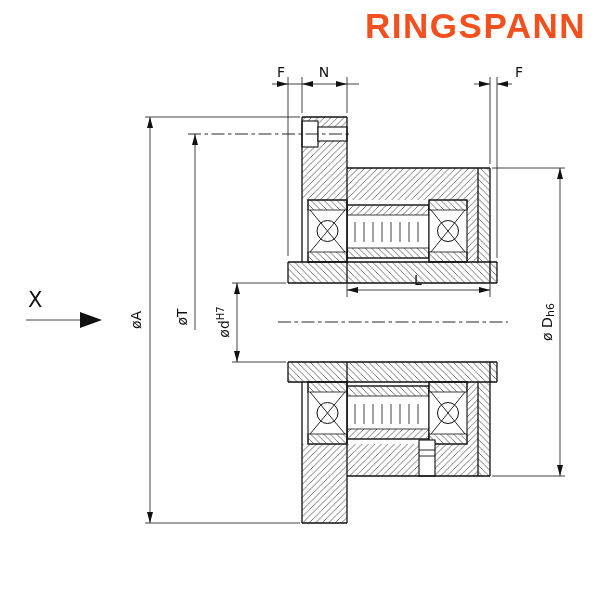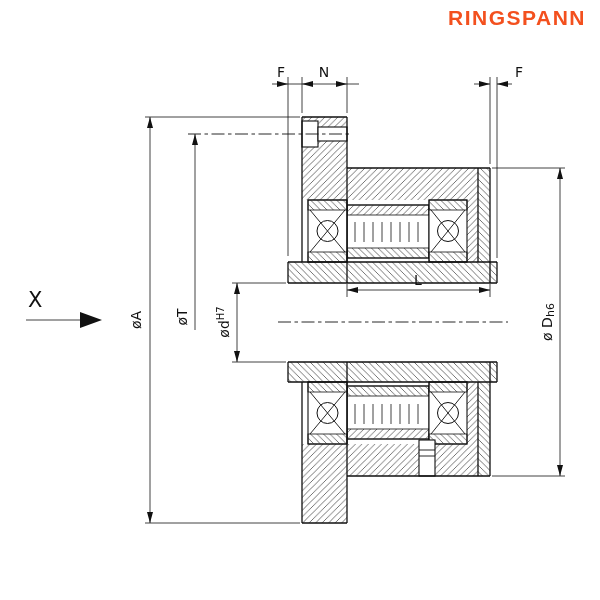--- a/index.html
+++ b/index.html
@@ -1,19 +1,19 @@
 <!DOCTYPE html>
 <html><head>
 <meta charset="utf-8">
 <style>
   html,body{margin:0;padding:0;background:#fff;}
   .canvas{position:relative;width:600px;height:600px;background:#ffffff;overflow:hidden;
           font-family:"DejaVu Sans",sans-serif;}
   .logo{position:absolute;top:6px;right:14px;font-family:"Liberation Sans",sans-serif;
-        font-weight:800;font-size:21px;letter-spacing:1.5px;color:#f3501e;white-space:nowrap;}
+        font-weight:800;font-size:35px;letter-spacing:1.5px;color:#f3501e;white-space:nowrap;}
   svg{position:absolute;left:0;top:0;}
   svg text{font-family:"DejaVu Sans",sans-serif;font-size:14px;fill:#111;}
   svg text.big{font-size:21px;}
   svg .sup{font-size:10px;}
   svg .sub{font-size:11px;}
 </style>
 </head>
 <body>
 
 <div class="canvas">

